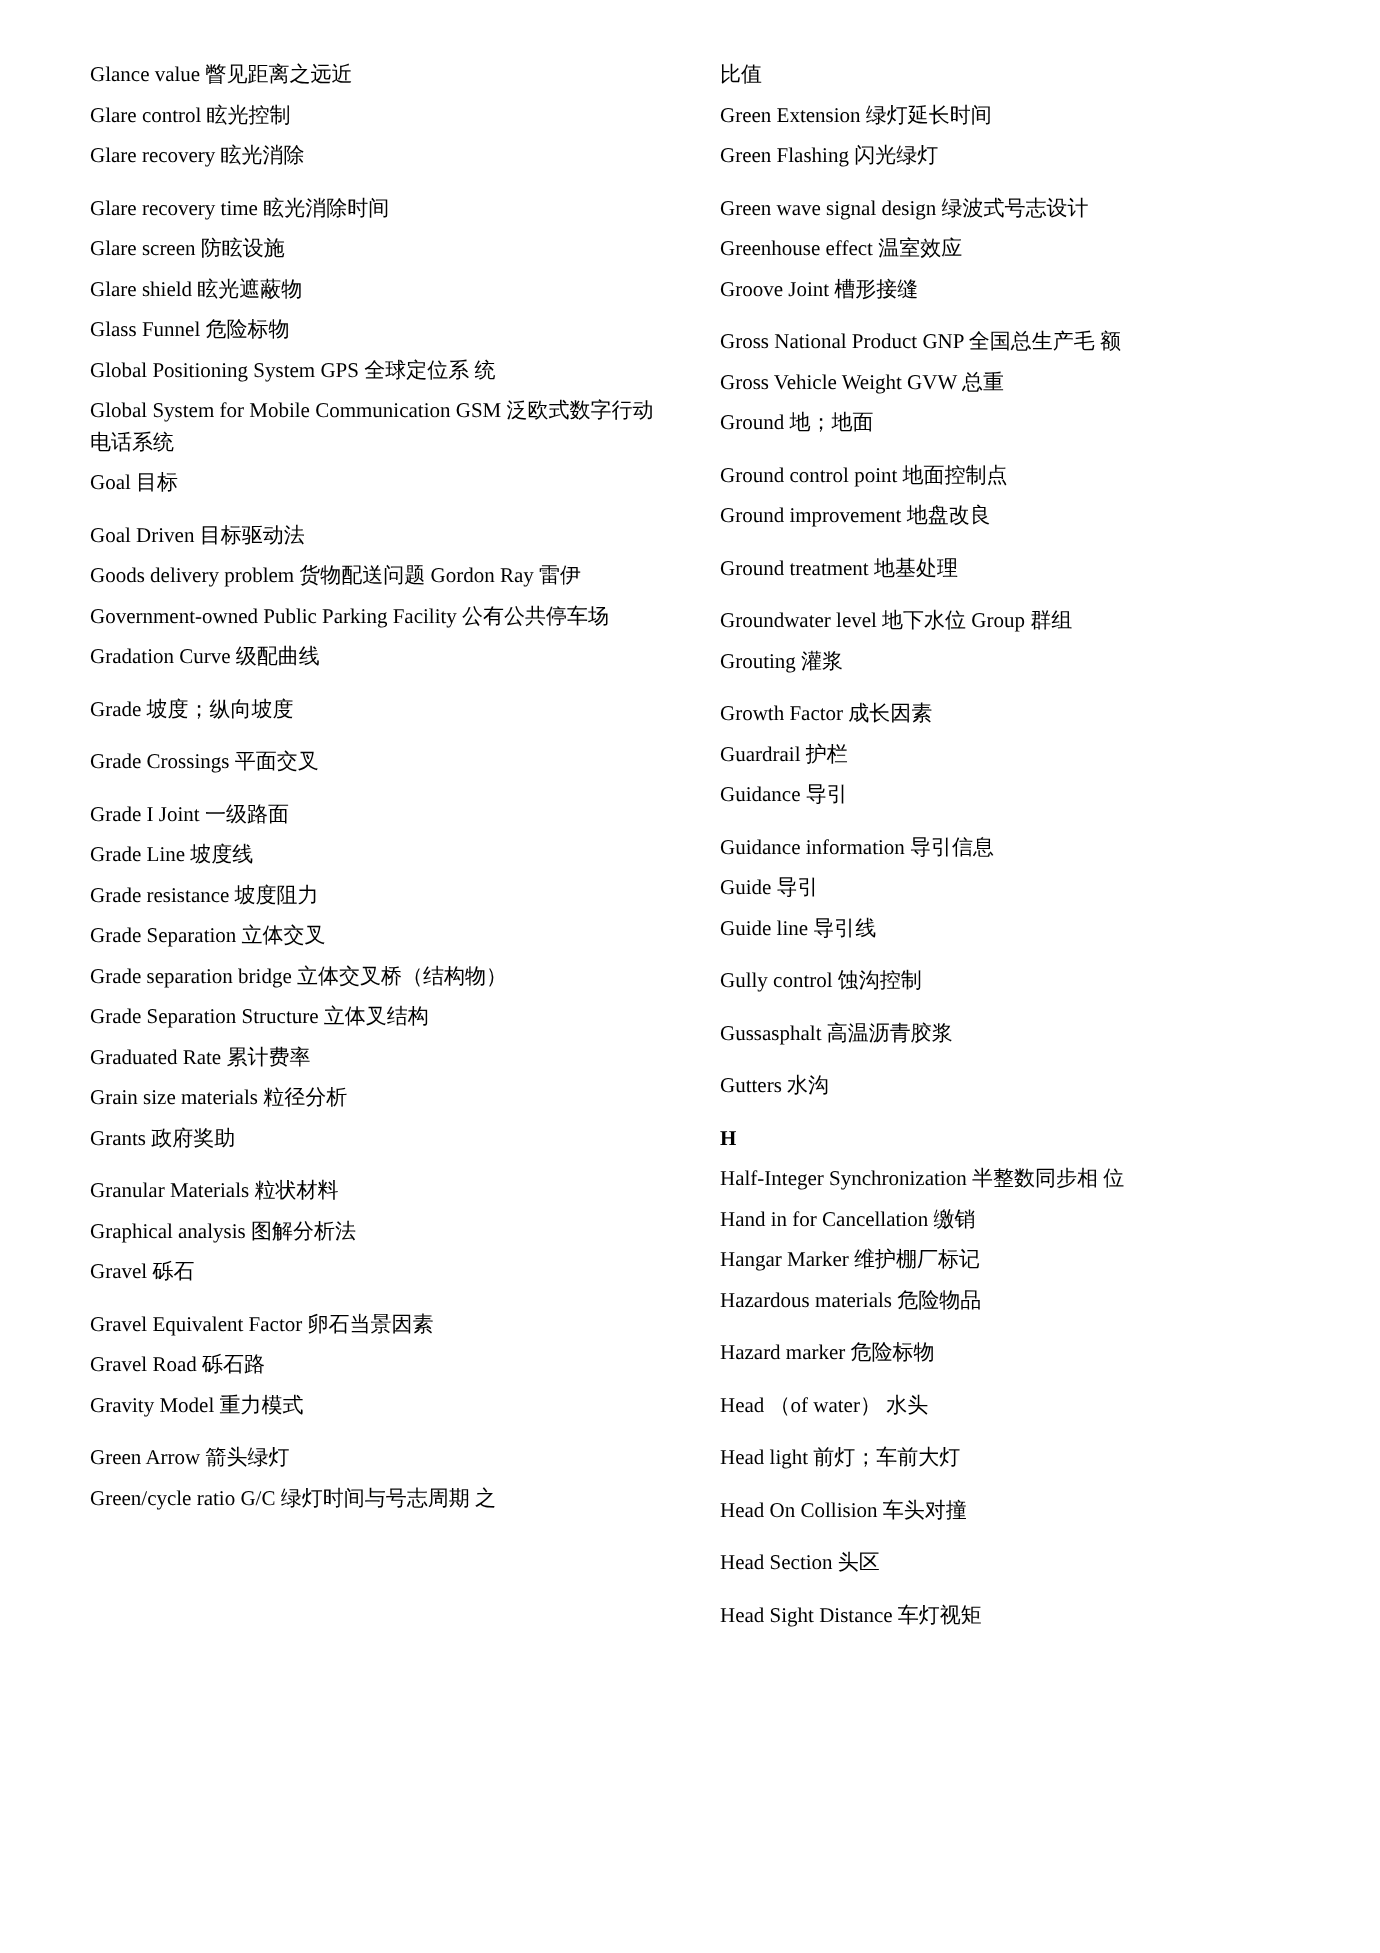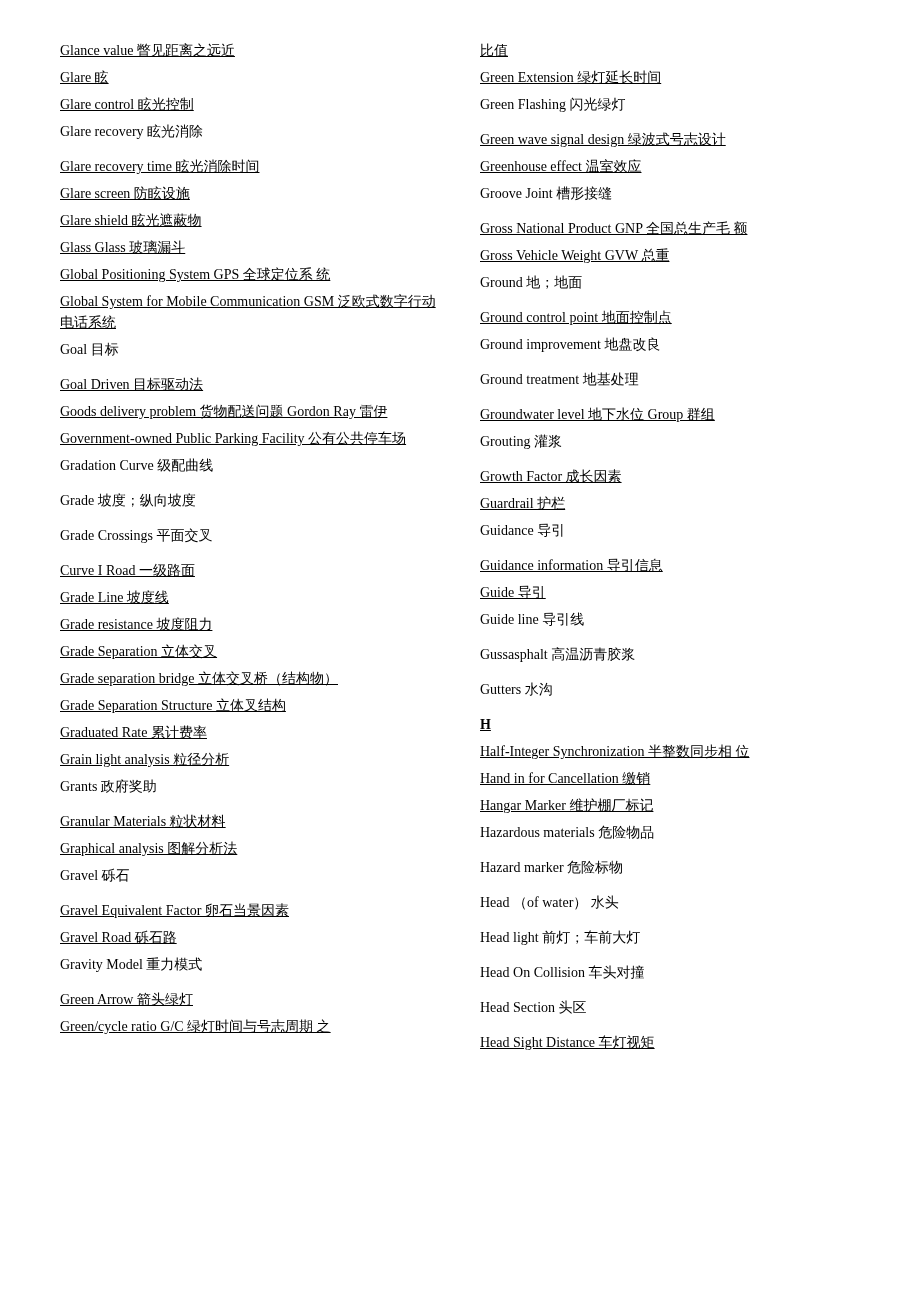--- a/index.html
+++ b/index.html
@@ -19,57 +19,55 @@
     .two-column {
       display: flex;
       gap: 40px;
     }
     .column {
       flex: 1;
     }
     .entry {
       margin-bottom: 6px;
       line-height: 1.5;
-      text-decoration: underline;
     }
     .entry-spaced {
       margin-bottom: 14px;
       line-height: 1.5;
     }
   </style>
 </head>
 <body>
 
 <div class="two-column">
   <div class="column" id="left-col">
   <div class="entry">Glance value 瞥见距离之远近</div>
-      <div class="entry">Glare 眩</div>
       <div class="entry">Glare control 眩光控制</div>
       <div class="entry-spaced">Glare recovery 眩光消除</div>
       <div class="entry">Glare recovery time 眩光消除时间</div>
       <div class="entry">Glare screen 防眩设施</div>
       <div class="entry">Glare shield 眩光遮蔽物</div>
-      <div class="entry">Glass Glass 玻璃漏斗</div>
+      <div class="entry">Glass Funnel 危险标物</div>
       <div class="entry">Global Positioning System GPS 全球定位系 统</div>
       <div class="entry">Global System for Mobile Communication GSM 泛欧式数字行动电话系统</div>
       <div class="entry-spaced">Goal 目标</div>
       <div class="entry">Goal Driven 目标驱动法</div>
       <div class="entry">Goods delivery problem 货物配送问题  Gordon Ray 雷伊</div>
       <div class="entry">Government-owned Public Parking Facility 公有公共停车场</div>
       <div class="entry-spaced">Gradation Curve 级配曲线</div>
       <div class="entry-spaced">Grade 坡度；纵向坡度</div>
       <div class="entry-spaced">Grade Crossings 平面交叉</div>
-      <div class="entry">Curve I Road 一级路面</div>
+      <div class="entry">Grade I Joint 一级路面</div>
       <div class="entry">Grade Line 坡度线</div>
       <div class="entry">Grade resistance 坡度阻力</div>
       <div class="entry">Grade Separation 立体交叉</div>
       <div class="entry">Grade separation bridge 立体交叉桥（结构物）</div>
       <div class="entry">Grade Separation Structure 立体叉结构</div>
       <div class="entry">Graduated Rate 累计费率</div>
-      <div class="entry">Grain light analysis 粒径分析</div>
+      <div class="entry">Grain size materials 粒径分析</div>
       <div class="entry-spaced">Grants 政府奖助</div>
       <div class="entry">Granular Materials 粒状材料</div>
       <div class="entry">Graphical analysis 图解分析法</div>
       <div class="entry-spaced">Gravel 砾石</div>
       <div class="entry">Gravel Equivalent Factor 卵石当景因素</div>
       <div class="entry">Gravel Road 砾石路</div>
       <div class="entry-spaced">Gravity Model 重力模式</div>
       <div class="entry">Green Arrow 箭头绿灯</div>
       <div class="entry">Green/cycle ratio G/C 绿灯时间与号志周期 之</div>
     </div>
@@ -87,20 +85,21 @@
       <div class="entry-spaced">Ground improvement 地盘改良</div>
       <div class="entry-spaced">Ground treatment 地基处理</div>
       <div class="entry">Groundwater level 地下水位  Group 群组</div>
       <div class="entry-spaced">Grouting 灌浆</div>
       <div class="entry">Growth Factor 成长因素</div>
       <div class="entry">Guardrail 护栏</div>
       <div class="entry-spaced">Guidance 导引</div>
       <div class="entry">Guidance information 导引信息</div>
       <div class="entry">Guide 导引</div>
       <div class="entry-spaced">Guide line 导引线</div>
+      <div class="entry-spaced">Gully control 蚀沟控制</div>
       <div class="entry-spaced">Gussasphalt 高温沥青胶浆</div>
       <div class="entry-spaced">Gutters 水沟</div>
       <div class="entry" style="font-weight: bold; margin-top: 8px;">H</div>
       <div class="entry">Half-Integer Synchronization 半整数同步相  位</div>
       <div class="entry">Hand in for Cancellation 缴销</div>
       <div class="entry">Hangar Marker 维护棚厂标记</div>
       <div class="entry-spaced">Hazardous materials 危险物品</div>
       <div class="entry-spaced">Hazard marker 危险标物</div>
       <div class="entry-spaced">Head （of water） 水头</div>
       <div class="entry-spaced">Head light 前灯；车前大灯</div>

